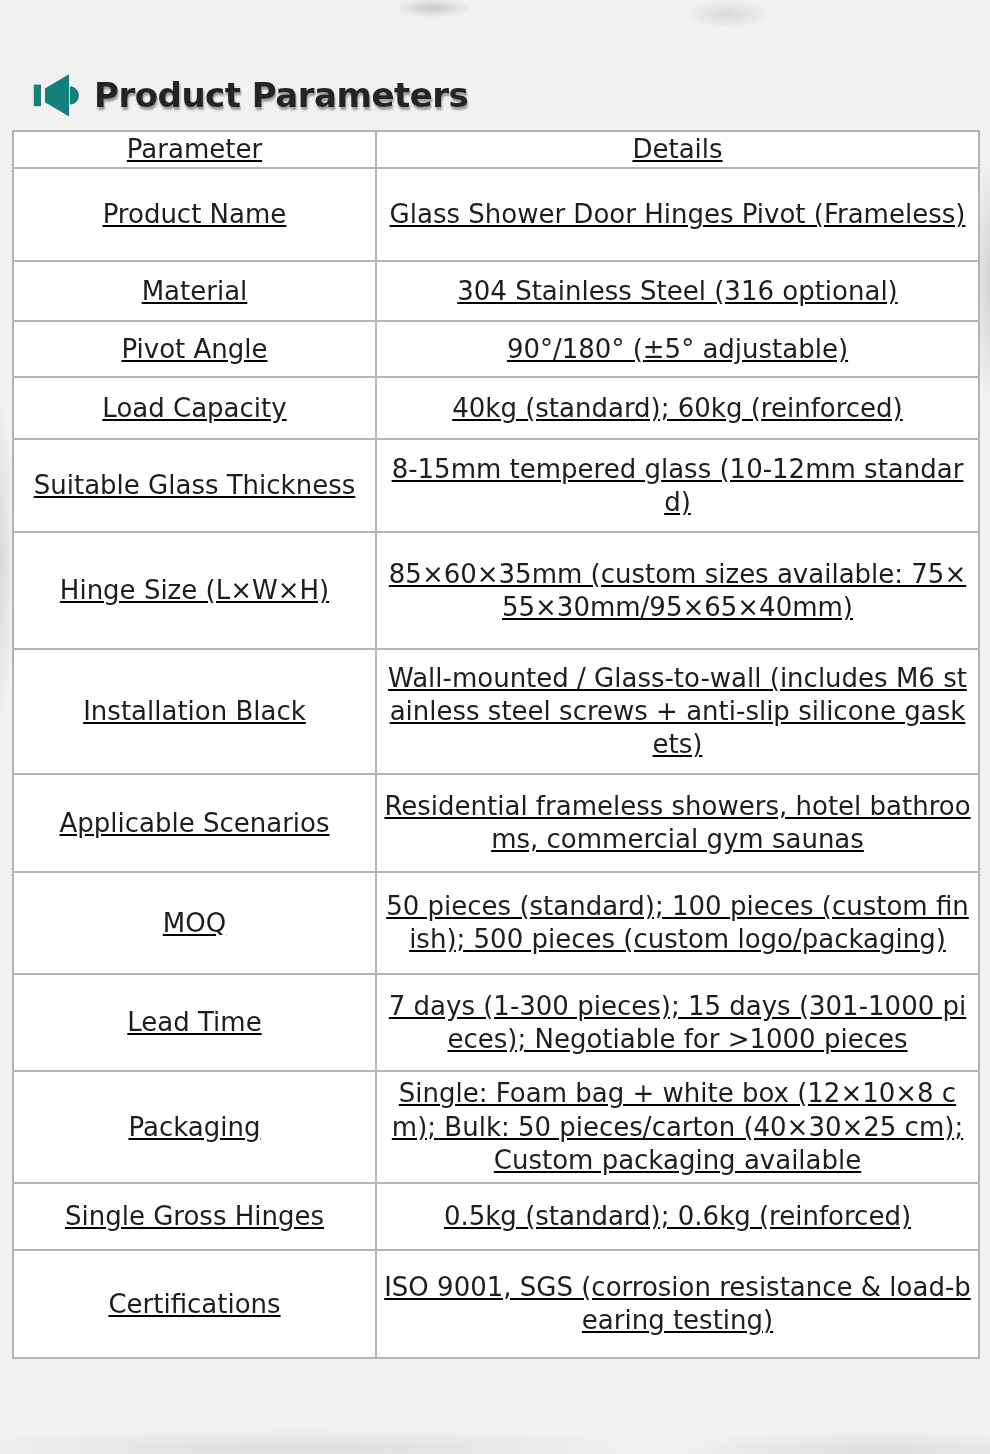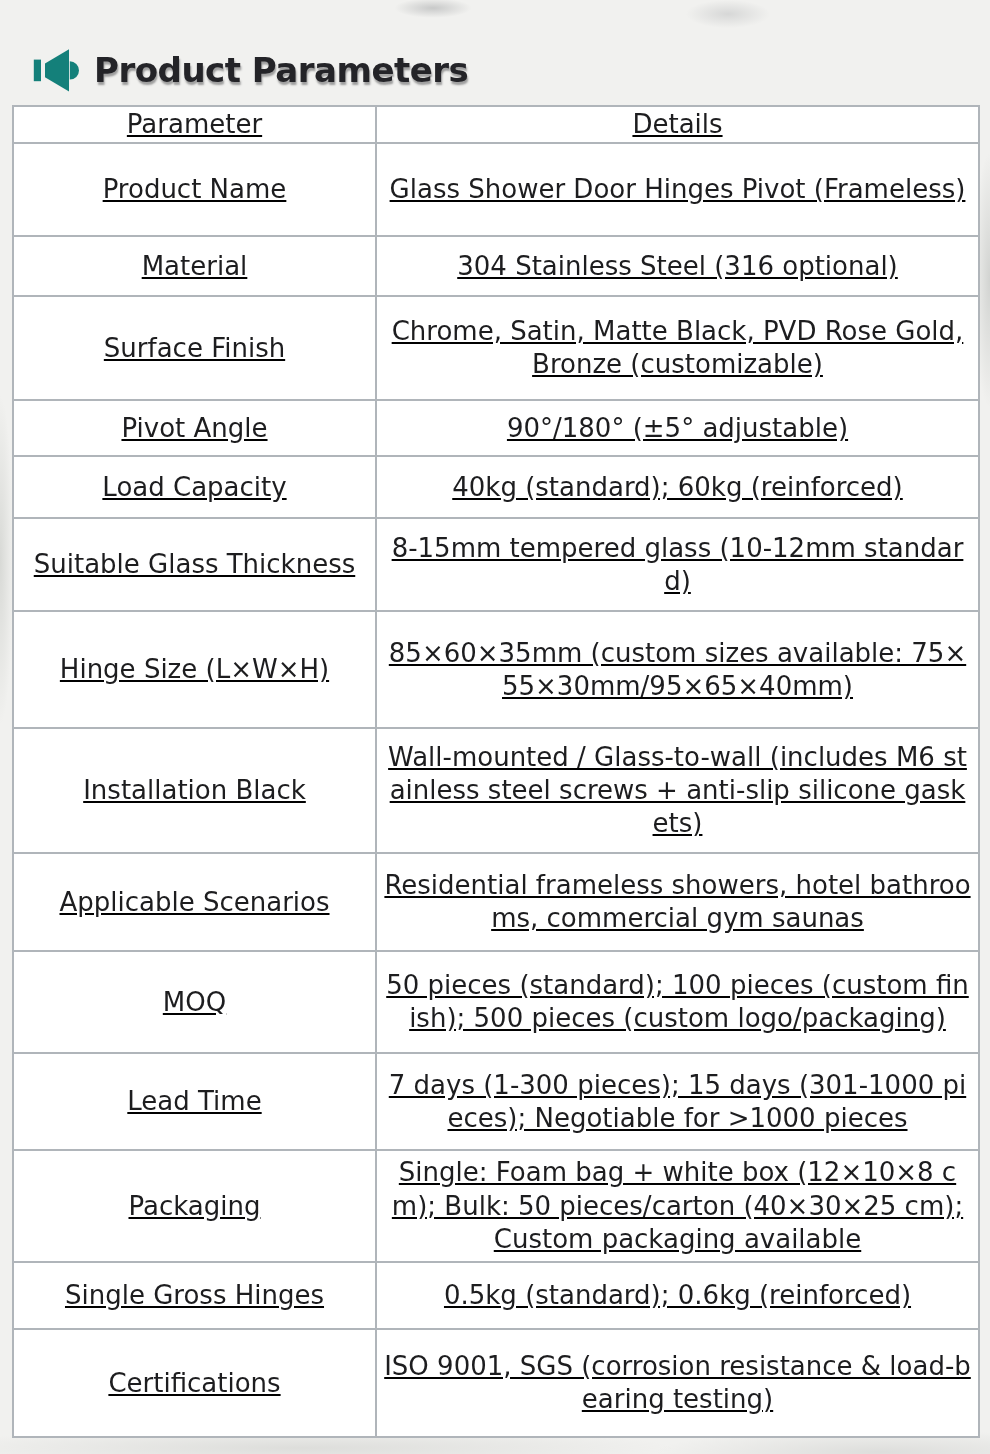--- a/index.html
+++ b/index.html
@@ -14,21 +14,21 @@
       radial-gradient(ellipse 22px 170px at 990px 280px, rgba(150,155,152,0.35), transparent 75%),
       radial-gradient(ellipse 18px 220px at 0px 560px,   rgba(150,155,148,0.28), transparent 75%),
       radial-gradient(ellipse 500px 26px at 300px 1448px, rgba(140,143,138,0.20), transparent 75%),
       radial-gradient(ellipse 300px 30px at 880px 1452px, rgba(150,153,150,0.22), transparent 75%);
     overflow: hidden;
   }
   .header {
     display: flex;
     align-items: center;
     gap: 13px;
-    padding: 39px 0 0 33px;
+    padding: 64px 0 0 33px;
     height: 62px;
     box-sizing: content-box;
   }
   .speaker { width: 48px; height: 54px; flex: 0 0 auto; }
   .page-title {
     margin: 0;
     font-size: 34px;
     font-weight: 800;
     letter-spacing: -0.5px;
     color: #242428;
@@ -101,24 +101,20 @@
   </thead>
   <tbody>
     <tr class="r0">
       <td class="param">Product Name</td>
       <td class="detail">Glass Shower Door Hinges Pivot (Frameless)</td>
     </tr>
     <tr class="r1">
       <td class="param">Material</td>
       <td class="detail">304 Stainless Steel (316 optional)</td>
     </tr>
-    <tr class="r2">
-      <td class="param">Surface Finish</td>
-      <td class="detail">Chrome, Satin, Matte Black, PVD Rose Gold, Bronze (customizable)</td>
-    </tr>
     <tr class="r3">
       <td class="param">Pivot Angle</td>
       <td class="detail">90°/180° (±5° adjustable)</td>
     </tr>
     <tr class="r4">
       <td class="param">Load Capacity</td>
       <td class="detail">40kg (standard); 60kg (reinforced)</td>
     </tr>
     <tr class="r5">
       <td class="param">Suitable Glass Thickness</td>

